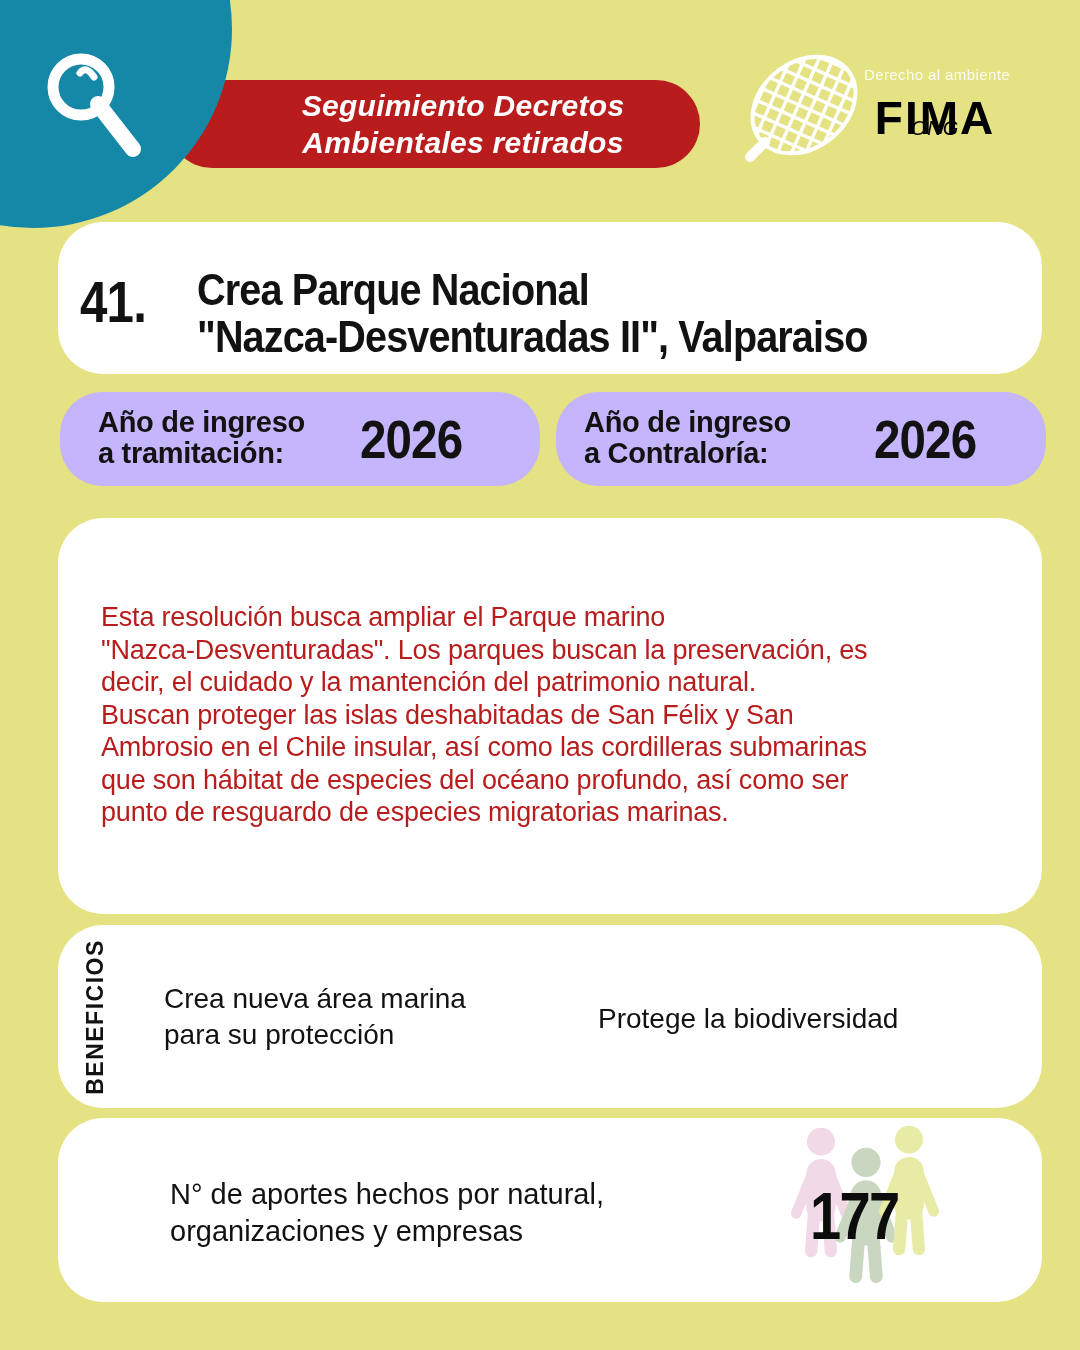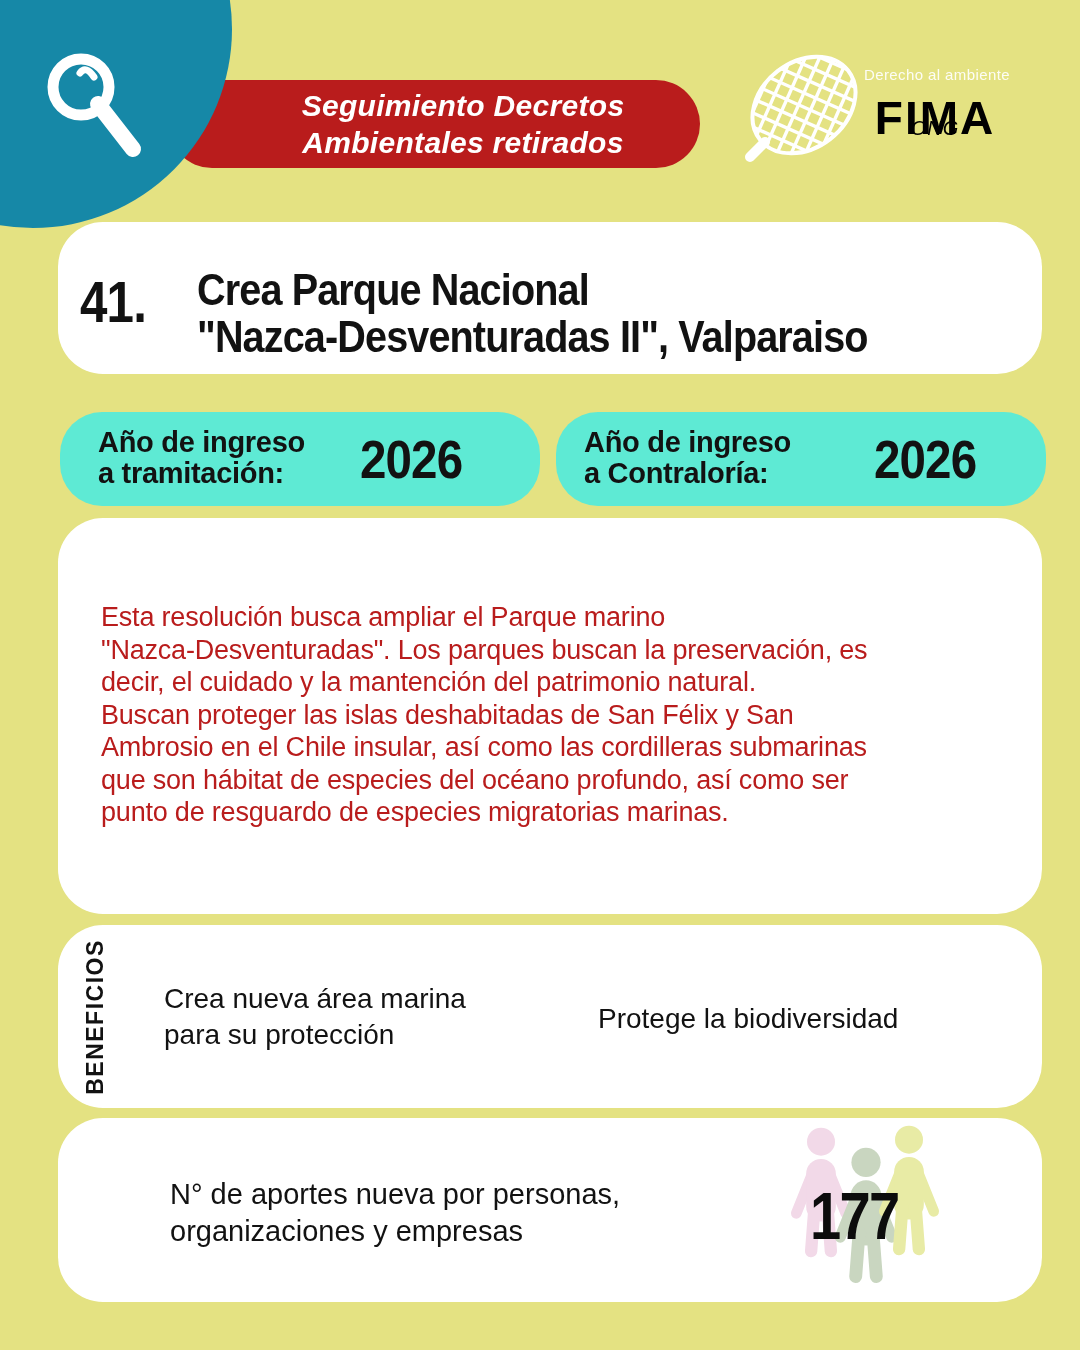--- a/index.html
+++ b/index.html
@@ -30,21 +30,21 @@
 
   
   .card { position:absolute; left:58px; width:984px; background:#ffffff; border-radius:45px; }
   .title-card { top:222px; height:152px; }
   .title-number { position:absolute; left:22px; top:46px; font-size:58px; font-weight:900;
     transform:scaleX(.85); transform-origin:0 0; white-space:nowrap; letter-spacing:-1px; }
   .title-lines { position:absolute; left:104px; top:44px;margin-left:35px; }
   .title-line { display:block; font-size:45px; font-weight:900; line-height:47px;
     transform:scaleX(.88); transform-origin:0 50%; white-space:nowrap; letter-spacing:-1px; }
 
-  .pill { position:absolute; top:412px; height:94px; background:#5eead4; border-radius:42px; }
+  .pill { position:absolute; top:392px; height:94px; background:#c4b5fd; border-radius:42px; }
   .pill-left { left:60px; width:480px; }
   .pill-right { left:556px; width:490px; }
   .pill-label { position:absolute; left:38px; top:15px; font-size:29px; font-weight:bold;
     line-height:31px; white-space:pre-line; letter-spacing:-.3px; }
   .pill-right .pill-label { left:28px; }
   .pill-value { position:absolute; top:50%; font-size:54px; font-weight:900;
     transform:translateY(-50%) scaleX(.88); transform-origin:0 50%; white-space:nowrap;
     letter-spacing:-1px; }
   .pill-left .pill-value { left:300px; }
   .pill-right .pill-value { left:318px; }
@@ -155,21 +155,21 @@
   </section>
 
   <section class="card benefits-card">
     <div class="benefits-heading">BENEFICIOS</div>
     <div class="benefit-1">Crea nueva área marina
 para su protección</div>
     <div class="benefit-2">Protege la biodiversidad</div>
   </section>
 
   <section class="card contrib-card">
-    <div class="contrib-label">N° de aportes nueva por personas,
+    <div class="contrib-label">N° de aportes hechos por natural,
 organizaciones y empresas</div>
     <div class="people">
       <svg class="person person-pink" width="78" height="140" viewBox="0 0 90 170">
         <g fill="currentColor" stroke="currentColor" stroke-linecap="round">
           <circle cx="45" cy="19" r="17" stroke="none"></circle>
           <line x1="36" y1="54" x2="15" y2="106" stroke-width="13"></line>
           <line x1="54" y1="54" x2="75" y2="106" stroke-width="13"></line>
           <line x1="45" y1="58" x2="45" y2="98" stroke-width="36"></line>
           <line x1="37" y1="100" x2="33" y2="152" stroke-width="15"></line>
           <line x1="53" y1="100" x2="57" y2="152" stroke-width="15"></line>

